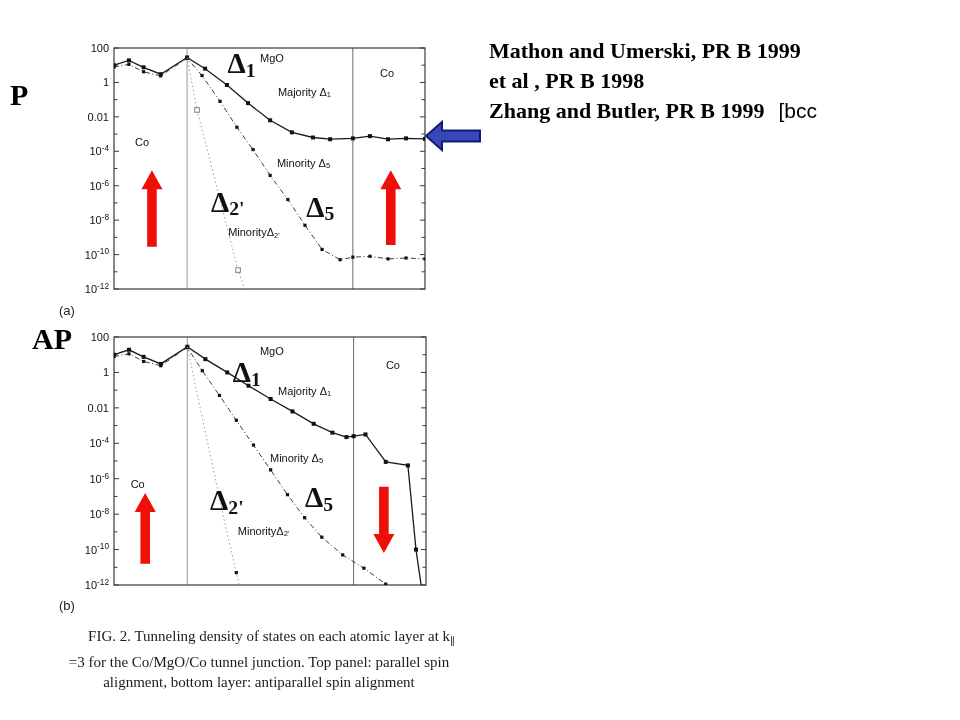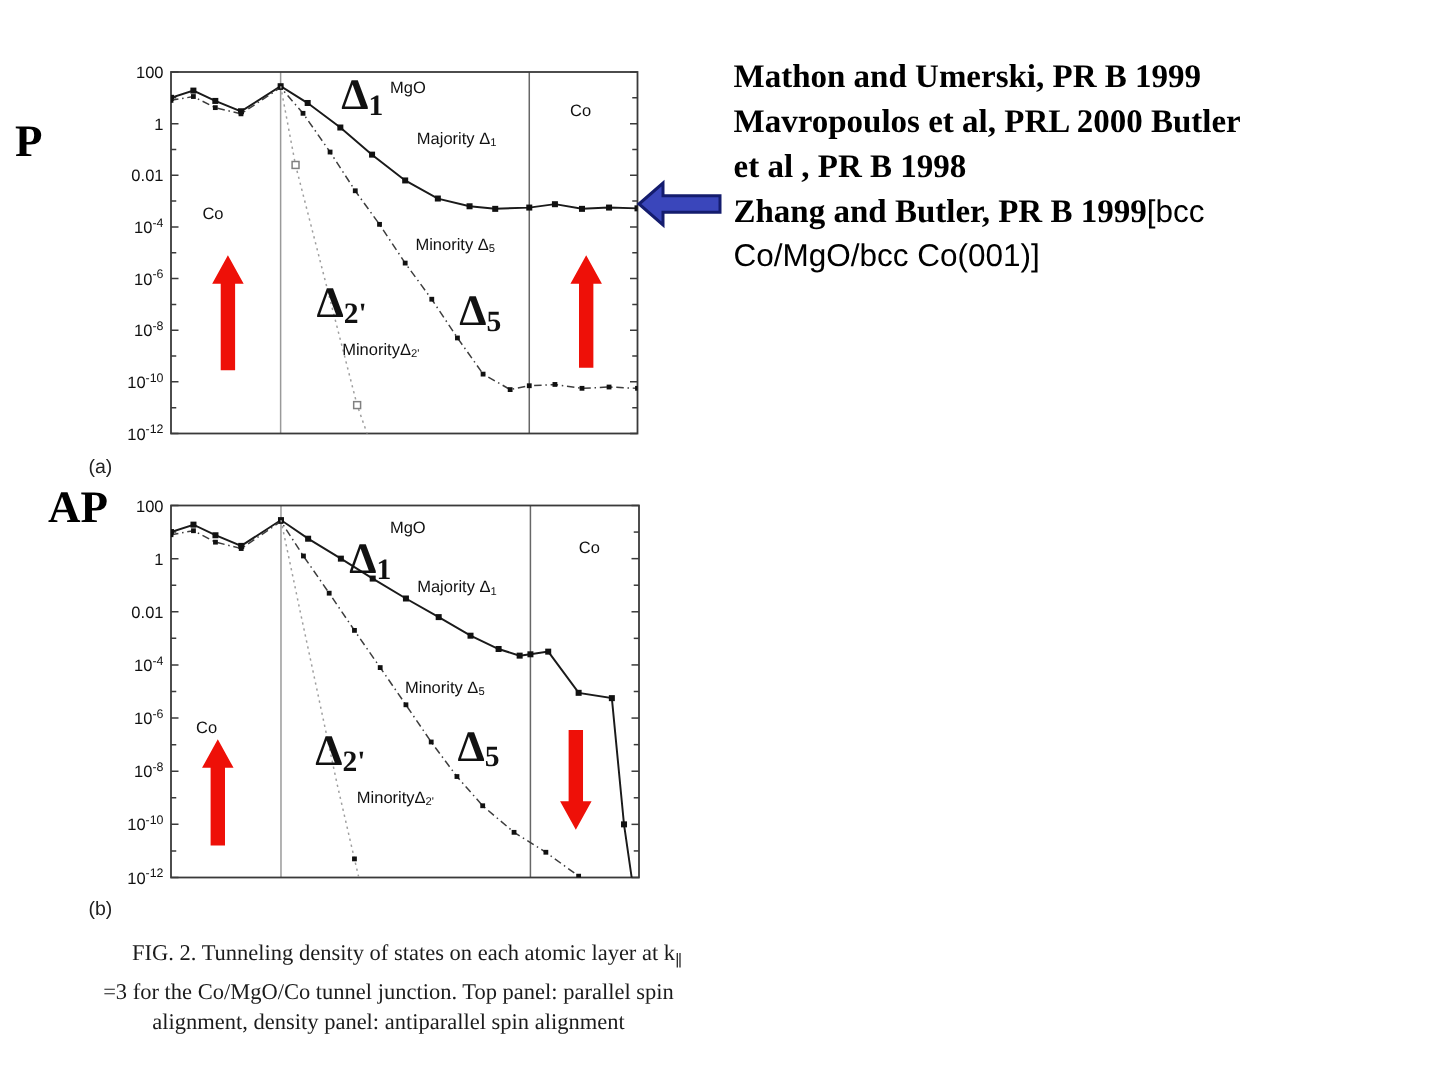--- a/index.html
+++ b/index.html
@@ -7,21 +7,21 @@
          font-family:"Liberation Sans","DejaVu Sans",sans-serif;}
   .lbl-p,.lbl-ap{position:absolute;font-family:"Liberation Serif","DejaVu Serif",serif;
          font-weight:bold;font-size:30px;color:#000;}
   .lbl-p{left:10px;top:78px;}
   .lbl-ap{left:8px;top:322px;margin-left:24px;}
   .chart{position:absolute;}
   .citation{position:absolute;left:489px;top:36px;width:465px;color:#000;}
   .cite-line{white-space:nowrap;line-height:30px;height:30px;}
   .serif-bold{font-family:"Liberation Serif","DejaVu Serif",serif;font-weight:bold;font-size:22px;}
   .sans-plain{font-family:"Liberation Sans","DejaVu Sans",sans-serif;font-weight:normal;font-size:21px;}
-  .tail{margin-left:0;}
+  .tail{margin-left:14px;}
   .bluearrow-svg{position:absolute;left:424px;top:119px;}
   .caption{position:absolute;left:33px;top:626px;width:452px;color:#1b1b1b;
            font-family:"Liberation Serif","DejaVu Serif",serif;font-size:15px;text-align:center;}
   .cap-line{line-height:20px;}
   .cap-indent{padding-left:25px;}
   sub{font-size:0.7em;}
 </style>
 </head>
 <body>
 
@@ -236,27 +236,25 @@
       <polygon points="328.88,235.1142857142857 339.38,216.1142857142857 333.68,216.1142857142857 333.68,168.68571428571428 324.08,168.68571428571428 324.08,216.1142857142857 318.38,216.1142857142857" fill="#ee1008"></polygon>
       <text x="4" y="292" text-anchor="start" font-size="13" fill="#222222" font-family="&quot;Liberation Sans&quot;,&quot;DejaVu Sans&quot;,sans-serif">(b)</text>
     </svg>
 
   <svg class="bluearrow-svg" width="58" height="34">
     <polygon id="blueArrowPoly" points="2,17 18,3 18,11.5 56,11.5 56,22.5 18,22.5 18,31" stroke-width="2" fill="#3a46bb" stroke="#141c6e"></polygon>
   </svg>
 
   <div class="citation">
     <div class="cite-line serif-bold">Mathon and Umerski, PR B 1999</div>
-    <div class="cite-line serif-bold">Mavropoulos et al, PRL 2000 Butler</div>
     <div class="cite-line serif-bold">et al , PR B 1998</div>
     <div class="cite-line">
       <span class="serif-bold">Zhang and Butler, PR B 1999</span><span class="sans-plain tail">[bcc</span>
     </div>
-    <div class="cite-line sans-plain">Co/MgO/bcc Co(001)]</div>
   </div>
 
   <div class="caption">
     <div class="cap-line cap-indent"><span>FIG. 2.  Tunneling density of states on each atomic layer at k</span><sub>∥</sub></div>
     <div class="cap-line">=3 for the Co/MgO/Co tunnel junction. Top panel: parallel spin</div>
-    <div class="cap-line">alignment, density panel: antiparallel spin alignment</div>
+    <div class="cap-line">alignment, bottom layer: antiparallel spin alignment</div>
   </div>
 
 </div>
 
 </body></html>

